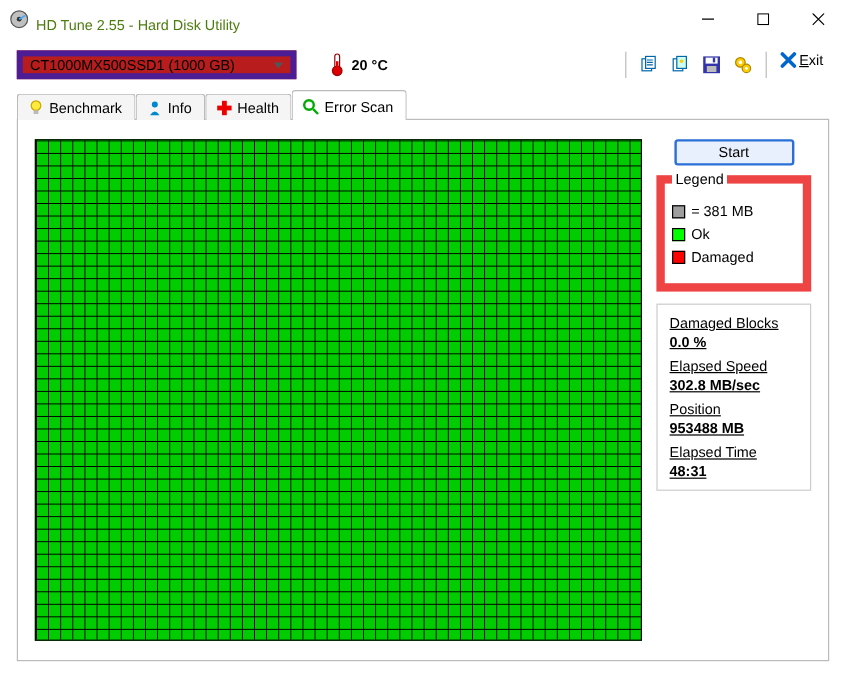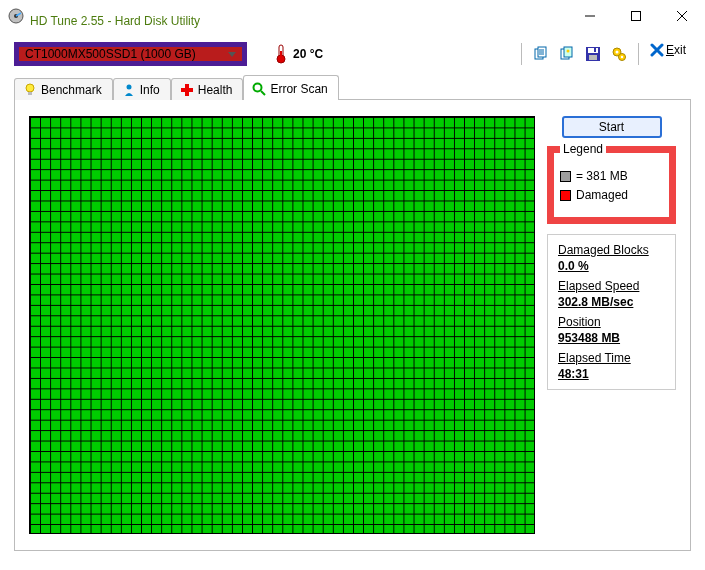--- a/index.html
+++ b/index.html
@@ -174,20 +174,24 @@
         <div class="start-btn">
           <span>Start</span>
         </div>
         <fieldset class="legend">
           <legend>Legend</legend>
           <div class="legrow">
             <span class="sw gray"></span>
             <span>= 381 MB</span>
           </div>
           <div class="legrow">
+            <span class="sw green"></span>
+            <span>Ok</span>
+          </div>
+          <div class="legrow">
             <span class="sw red"></span>
             <span>Damaged</span>
           </div>
         </fieldset>
 
         <div class="stats">
           <div class="stat-lbl">Damaged Blocks</div>
           <div class="stat-val">0.0 %</div>
           <div class="stat-lbl">Elapsed Speed</div>
           <div class="stat-val">302.8 MB/sec</div>

